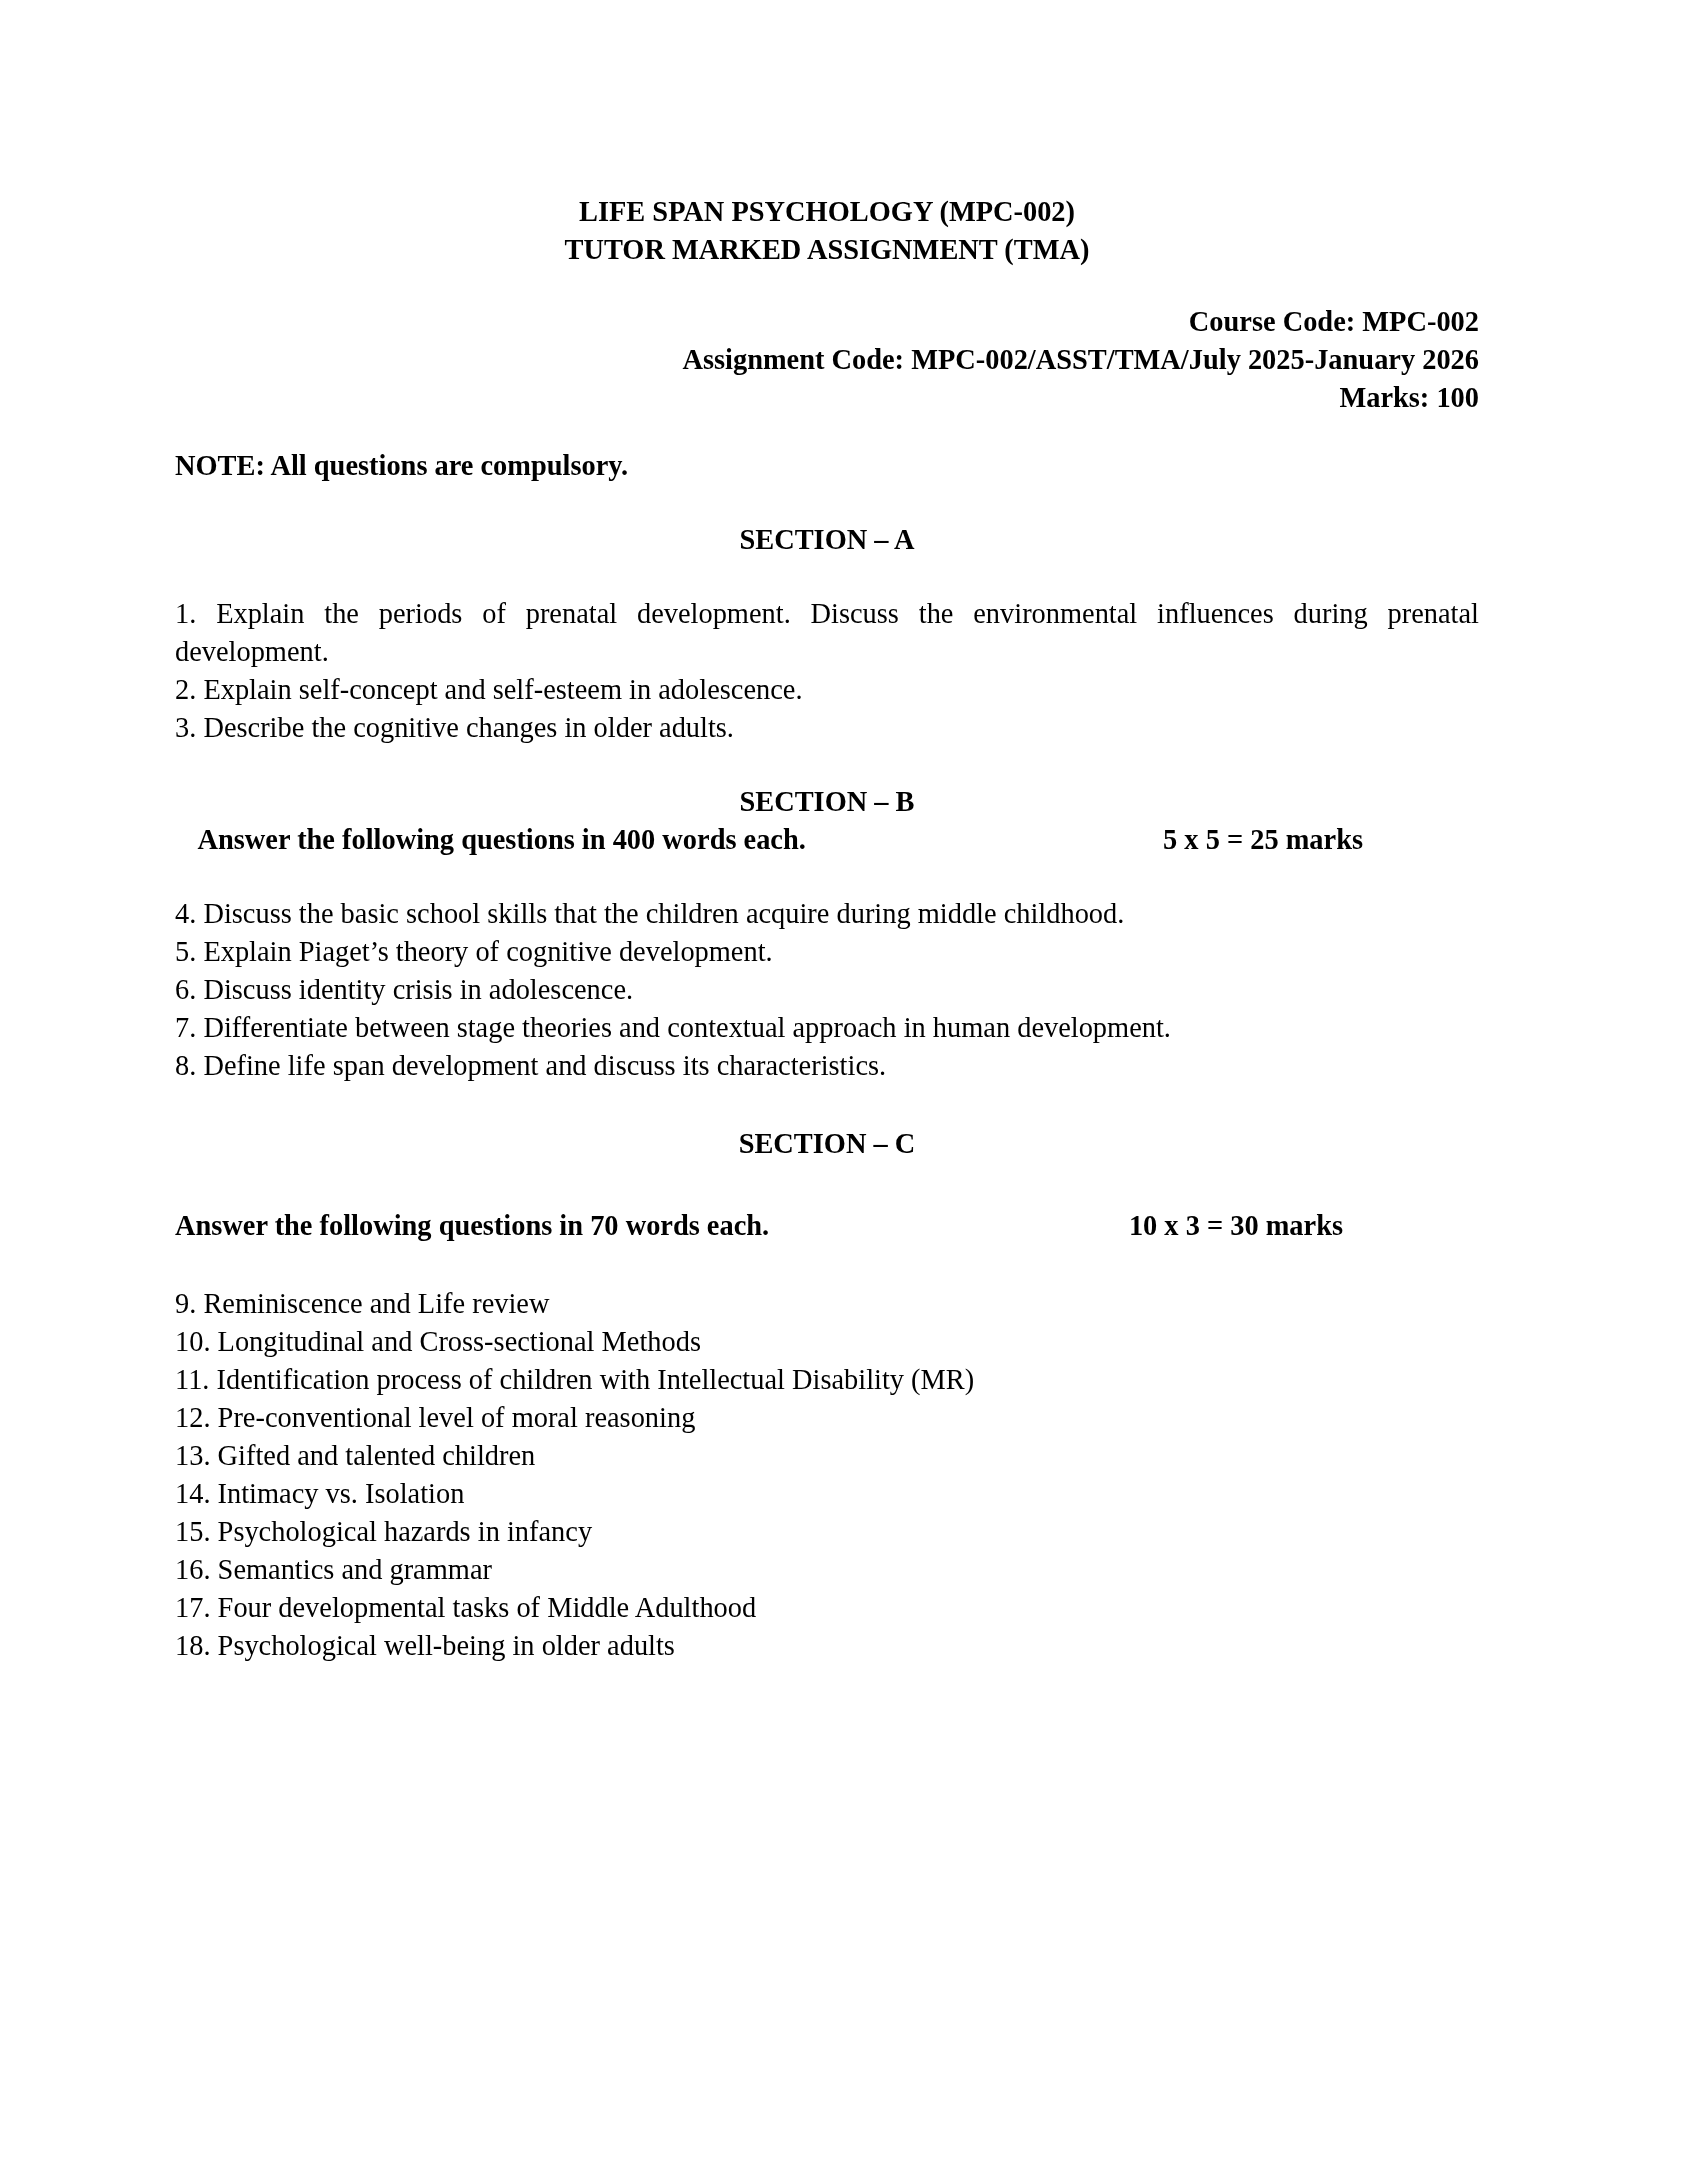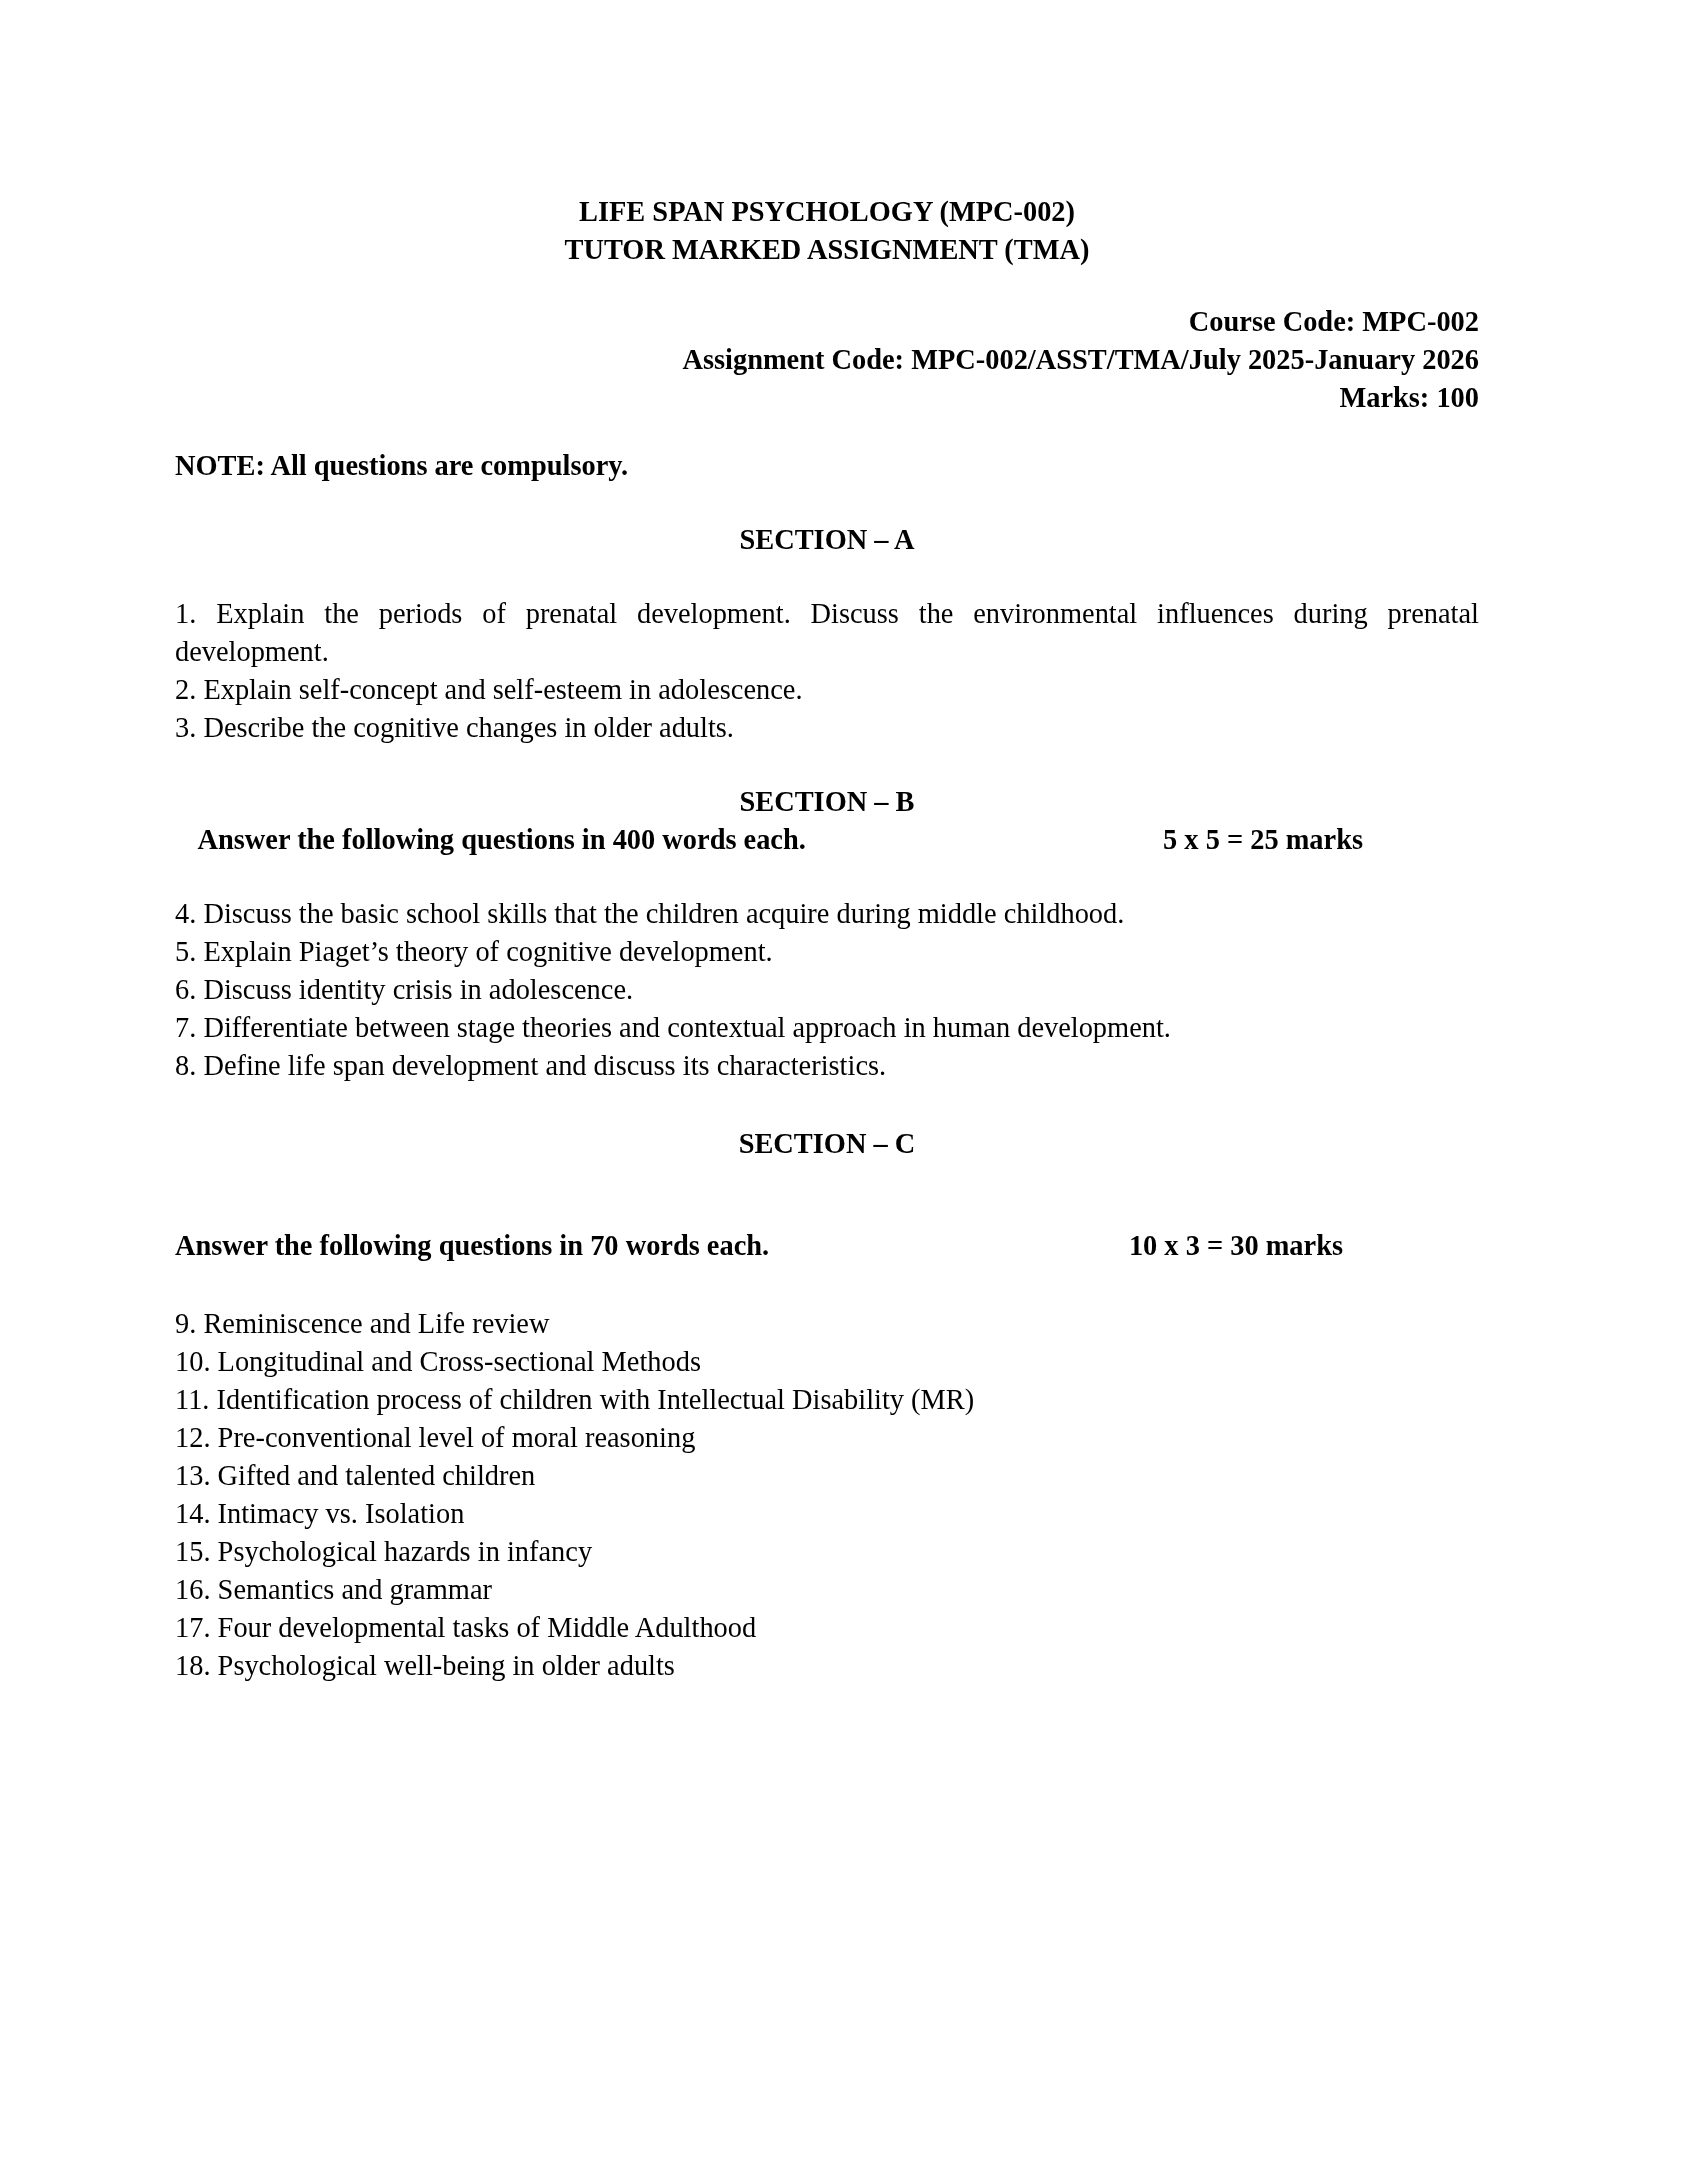--- a/index.html
+++ b/index.html
@@ -31,21 +31,21 @@
     justify-content: space-between;
     font-weight: bold;
     align-items: baseline;
   }
   .instr-row.indent-b { padding-left: 22.5px; }
   .marks-a { margin-right: 83px; white-space: nowrap; }
   .marks-b { margin-right: 116px; white-space: nowrap; }
   .marks-c { margin-right: 136px; white-space: nowrap; }
   .questions { margin-top: 36px; margin-bottom: 36px; }
   .q-just { text-align: justify; }
-  .sec-c-heading { margin-top: 40px; margin-bottom: 64px; text-align: center; }
+  .sec-c-heading { margin-top: 40px; margin-bottom: 44px; text-align: center; }
   .sec-c-questions { margin-top: 40px; }
   p { margin: 0; }
 </style>
 </head>
 <body>
 
 <div class="page">
 
   <div class="title-block center bold">
     <p>LIFE SPAN PSYCHOLOGY (MPC-002)</p>

